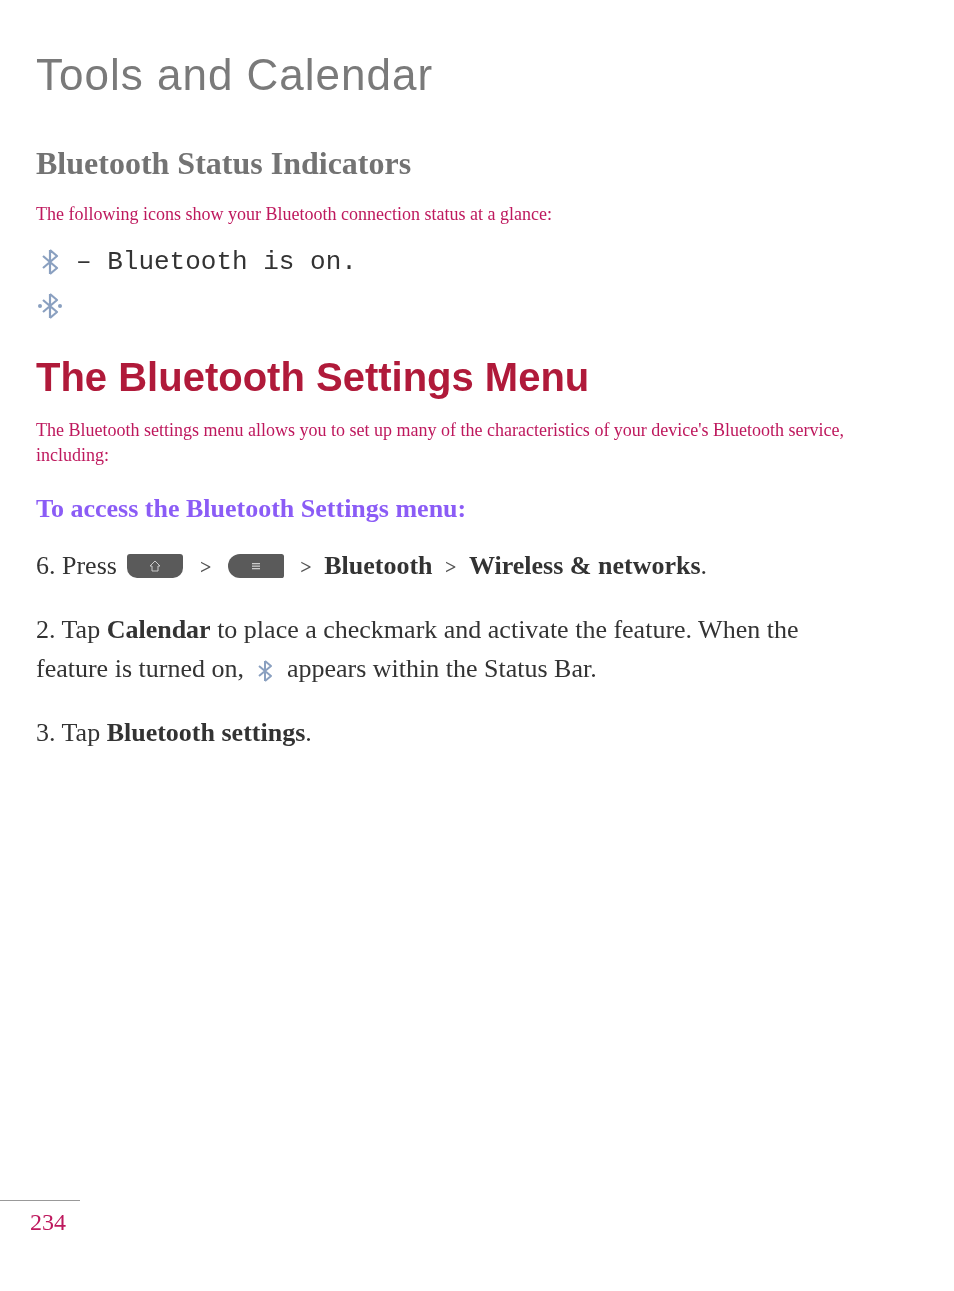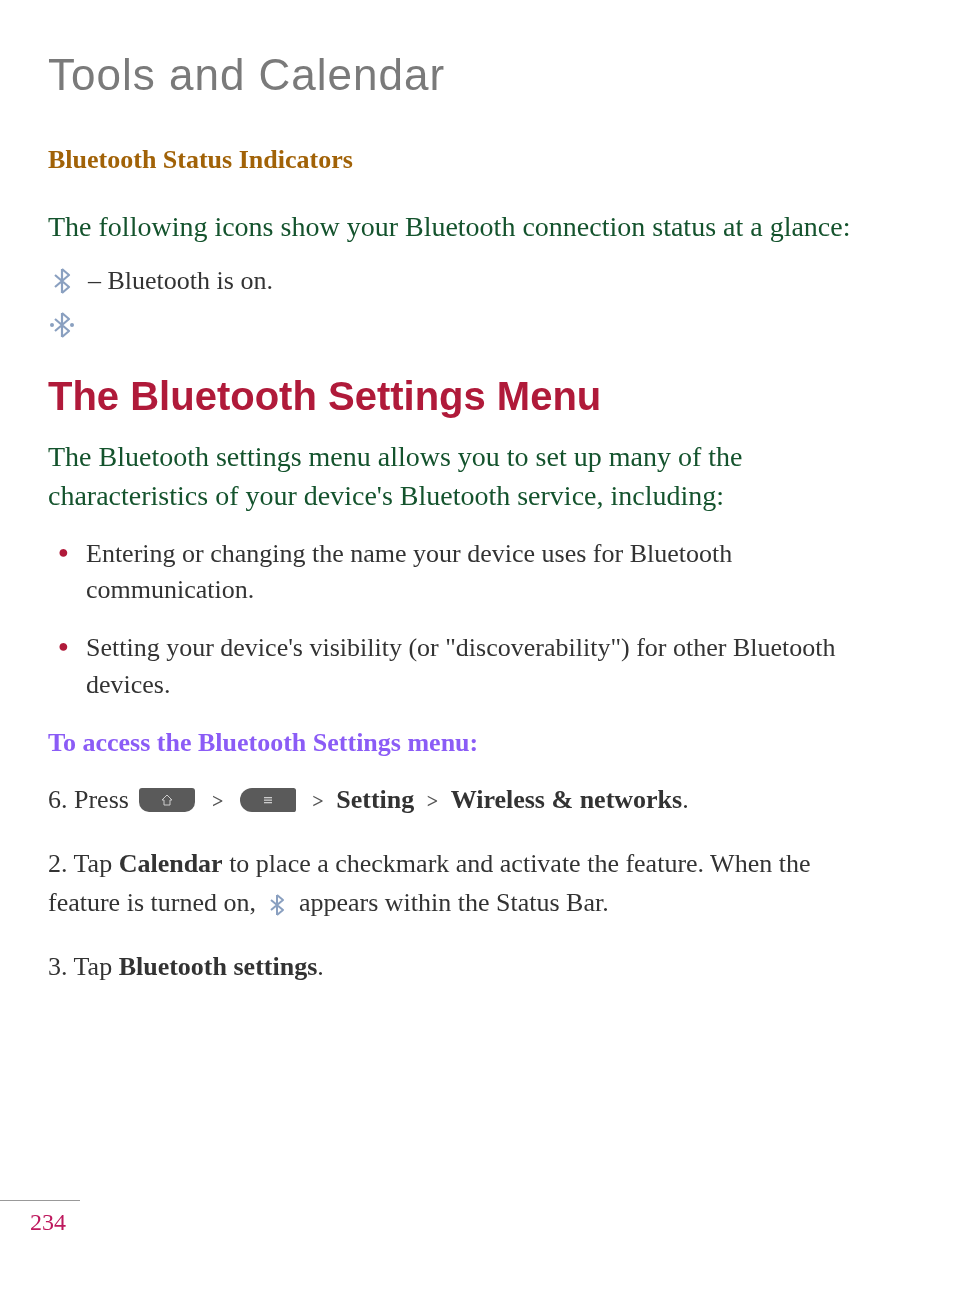--- a/index.html
+++ b/index.html
@@ -11,51 +11,52 @@
     body {
       font-family: Georgia, 'Times New Roman', serif;
       background: #ffffff;
       width: 954px;
       height: 1291px;
       position: relative;
       color: #3a3a3a;
     }
     
     .page {
-      padding: 50px 80px 0 48px;
+      padding: 50px 80px 0 36px;
     }
     
     .page-title {
       font-size: 44px;
       font-weight: 300;
       color: #7a7a7a;
       margin-bottom: 45px;
       font-family: 'Helvetica Neue', Arial, sans-serif;
       letter-spacing: 1px;
     }
     
     .section-subtitle {
-      font-size: 26px;
+      font-size: 32px;
       font-weight: bold;
-      color: #a16207;
-      margin-bottom: 32px;
+      color: #737373;
+      margin-bottom: 20px;
     }
     
     .body-text {
-      font-size: 28px;
+      font-size: 18px;
       line-height: 1.4;
-      color: #14532d;
+      color: #be185d;
       margin-bottom: 20px;
     }
     
     .icon-row {
       display: flex;
       align-items: center;
       margin-bottom: 15px;
       padding-left: 0px;
+      font-family: Liberation Mono, monospace;
     }
     
     .bt-icon {
       width: 28px;
       height: 28px;
       display: inline-flex;
       align-items: center;
       justify-content: center;
       margin-right: 12px;
       flex-shrink: 0;
@@ -200,45 +201,41 @@
         <circle cx="3" cy="13" r="2" fill="#8aa0c0"></circle>
         <circle cx="23" cy="13" r="2" fill="#8aa0c0"></circle>
       </svg>
     </span>
   </div>
 
   <h2 class="section-heading">The Bluetooth Settings Menu</h2>
 
   <p class="body-text">The Bluetooth settings menu allows you to set up many of the characteristics of your device's Bluetooth service, including:</p>
 
-  <ul class="bullet-list">
-    <li class="bullet-item">Entering or changing the name your device uses for Bluetooth communication.</li>
-    <li class="bullet-item">Setting your device's visibility (or "discoverability") for other Bluetooth devices.</li>
-  </ul>
 
   <h3 class="sub-heading">To access the Bluetooth Settings menu:</h3>
 
   <ol class="step-list">
     <li class="step-item">
       <span>6. Press </span>
       <span class="key-icon">
         <svg width="12" height="12" viewBox="0 0 12 12">
             <path d="M6 1 L11 6 L9 6 L9 11 L3 11 L3 6 L1 6 Z" fill="none" stroke="#ccc" stroke-width="1"></path>
           </svg>
       </span>
       <span class="chev">&gt;</span>
       <span class="key-icon key-icon-menu">
         <svg width="10" height="10" viewBox="0 0 10 10">
             <rect x="1" y="2" width="8" height="1.3" fill="#ccc"></rect>
             <rect x="1" y="4.5" width="8" height="1.3" fill="#ccc"></rect>
             <rect x="1" y="7" width="8" height="1.3" fill="#ccc"></rect>
           </svg>
       </span>
       <span class="chev">&gt;</span>
-      <span class="bold">Setting</span>
+      <span class="bold">Bluetooth</span>
       <span class="chev">&gt;</span>
       <span class="bold">Wireless &amp; networks</span><span>.</span>
     </li>
 
     <li class="step-item">
       <span>2. Tap </span><span class="bold">Calendar</span><span> to place a checkmark and activate the feature. When the feature is turned on, </span><span class="inline-bt-icon">
         <svg width="16" height="22" viewBox="0 0 16 22">
           <path d="M8 1 L8 21 M8 1 L14 6 L2 16 M8 21 L14 16 L2 6" stroke="#8aa0c0" stroke-width="2" fill="none" stroke-linejoin="round"></path>
         </svg>
       </span><span> appears within the Status Bar.</span>

